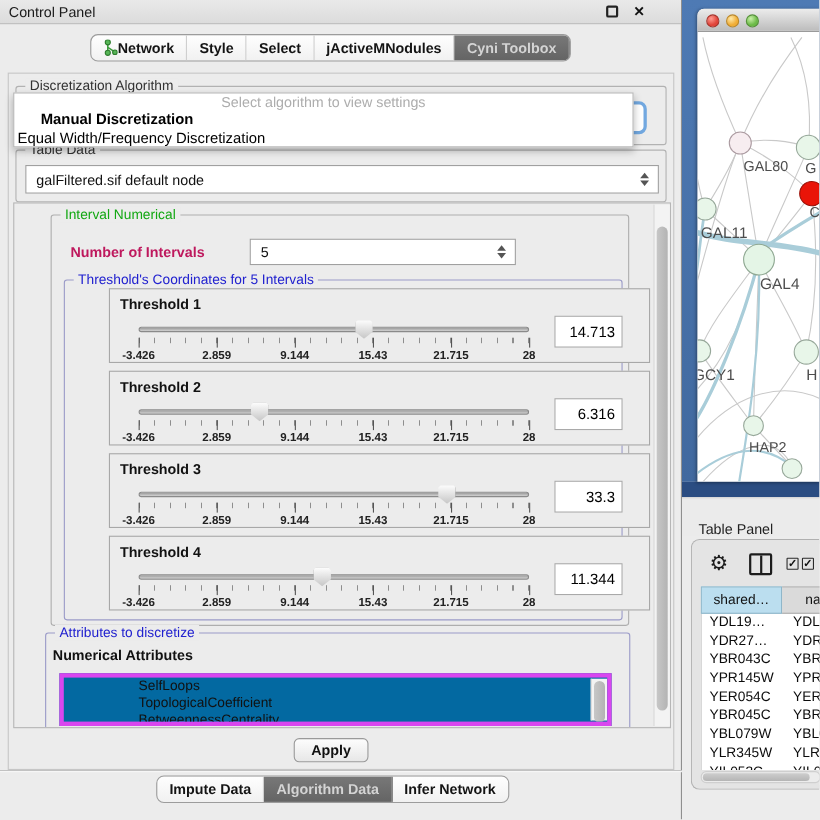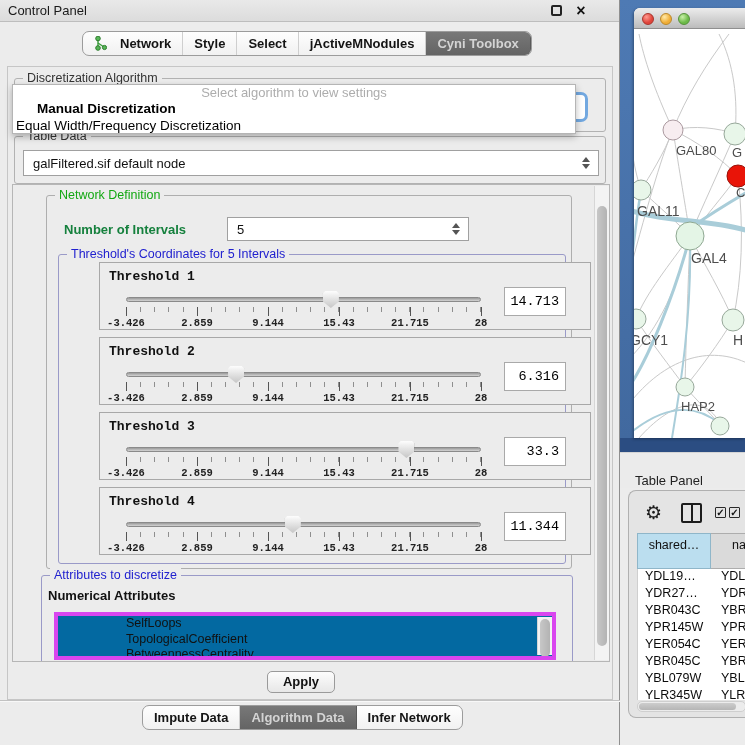--- a/index.html
+++ b/index.html
@@ -7,21 +7,21 @@
   body { font-family:"Liberation Sans", sans-serif; background:#ececec; position:relative; overflow:hidden; }
   .abs { position:absolute; }
 
   
   #control-panel { position:absolute; left:0; top:0; width:620px; height:745px; background:#ececec; border-right:1px solid #8f8f8f; }
   #cp-titlebar { position:absolute; left:0; top:0; width:100%; height:22px; background:linear-gradient(180deg,#e9e9e9,#dcdcdc); border-bottom:1px solid #bdbdbd; display:flex; align-items:center; padding-left:8px; font-size:13px; color:#1a1a1a; }
   .float-btn { position:absolute; left:551px; top:5px; width:11px; height:11px; border:2px solid #222; border-radius:2px; background:transparent; }
   .close-btn { position:absolute; left:572px; top:0px; width:18px; height:22px; font-size:16px; font-weight:bold; color:#111; text-align:center; line-height:22px; }
 
   .tabbar { position:absolute; display:inline-flex; align-items:stretch; background:linear-gradient(180deg,#fefefe,#f1f1f1); border:1px solid #9c9c9c; border-radius:7px; overflow:hidden; height:25px; }
-  .tab { display:flex; align-items:center; gap:13px; padding:0 11px; font-size:13px; font-weight:bold; color:#141414; border-right:1px solid #cfcfcf; white-space:nowrap; }
+  .tab { display:flex; align-items:center; gap:0; padding:0 11px; font-size:13px; font-weight:bold; color:#141414; border-right:1px solid #cfcfcf; white-space:nowrap; }
   .tab:last-child { border-right:none; }
   .tab.selected { background:linear-gradient(180deg,#787878,#646464); color:#d4d4d4; border-right:1px solid #5a5a5a; }
 
   .groupbox { position:absolute; border:1px solid #b2b2b2; border-radius:3px; }
   .grouptitle { position:absolute; top:-8px; left:8px; background:#ececec; padding:0 4px; font-size:12.5px; color:#333; white-space:nowrap; }
   .grouptitle.green { color:#13a813; }
   .grouptitle.blue { color:#2121cf; }
 
   .combo { position:absolute; background:#fff; border:1px solid #a0a0a0; border-radius:0; font-size:13px; color:#111; display:flex; align-items:center; padding-left:9px; }
   .spinner { position:absolute; right:8px; top:50%; transform:translateY(-50%); display:flex; flex-direction:column; gap:2px; }
@@ -35,21 +35,21 @@
   #algo-popup .opt { height:17px; padding-left:3px; font-size:13.5px; color:#000; line-height:17px; }
   #algo-popup .opt.bold { font-weight:bold;padding-left:24px; }
   #combo-focus-sliver { position:absolute; left:546px; top:92px; width:42px; height:30px; border:3px solid #72a8e0; border-radius:7px; background:#fff; z-index:10; }
 
   
   #scrollarea { position:absolute; left:12px; top:184px; width:598px; height:478px; border:1px solid #b6b6b6; background:#ececec; overflow:hidden; }
   .vscroll-track { position:absolute; top:1px; bottom:1px; width:15px; background:#f3f3f3; border-left:1px solid #d6d6d6; }
   .vscroll-thumb { position:absolute; left:2px; width:10px; background:linear-gradient(90deg,#c7c7c7,#b3b3b3); border-radius:6px; }
 
   
-  .thr-box { position:absolute; left:52px; width:492px; height:68px; border:1px solid #a8a8a8; background:#ececec;font-family:Liberation Mono, monospace; }
+  .thr-box { position:absolute; left:52px; width:492px; height:68px; border:1px solid #a8a8a8; background:#ececec; }
   .thr-label { position:absolute; left:9px; top:6px; font-size:13px; font-weight:bold; color:#111; }
   .slider { position:absolute; left:26px; top:30px; width:355px; height:34px; }
   .track { position:absolute; left:0; right:0; top:4px; height:5px; border:1px solid #8a8a8a; border-radius:4px; background:linear-gradient(180deg,#9a9a9a,#d3d3d3); }
   .thumb { position:absolute; top:-2px; width:16px; height:17px; margin-left:-8px; background:linear-gradient(180deg,#fdfdfd,#c6c6c6); clip-path:polygon(50% 100%, 0 62%, 0 14%, 14% 0, 86% 0, 100% 14%, 100% 62%); filter:drop-shadow(0 0 1px #777); }
   .ticks { position:absolute; left:0; right:0; top:14px; height:9px; }
   .ticks::before { content:""; position:absolute; left:0; right:0; top:0; height:5px; background:repeating-linear-gradient(90deg,#8e8e8e 0,#8e8e8e 1px,transparent 1px,transparent calc((100% - 1px)/25)); }
   .majortick { position:absolute; top:0; width:1px; height:9px; background:#555; }
   .tick-labels { position:absolute; left:0; right:0; top:24px; height:11px; }
   .tick-label { position:absolute; transform:translateX(-50%); font-size:10.5px; font-weight:bold; color:#222; white-space:nowrap; }
   .valbox { position:absolute; left:404px; top:24px; width:62px; height:29px; background:#fff; border:1px solid #a9a9a9; font-size:13.5px; color:#000; text-align:right; line-height:27px; padding-right:6px; }
@@ -74,21 +74,21 @@
   #net-canvas { position:absolute; left:0; top:21px; width:111px; height:409px; overflow:hidden; }
 
   #tp-header { position:absolute; left:620px; top:452px; width:125px; height:36px; background:#ebebeb; border-top:1px solid #d5d5d5; display:flex; align-items:flex-end; padding-left:15px; font-size:13px; color:#222; }
   #tp-container { position:absolute; left:628px; top:490px; width:117px; height:228px; background:#e4e4e4; border:1px solid #b0b0b0; border-right:none; border-radius:8px 0 0 8px; }
   .gear-icon { position:absolute; left:16px; top:12px; font-size:19px; color:#1c1c1c; line-height:19px; }
   .cols-icon { position:absolute; left:52px; top:12px; width:21px; height:20px; border:2px solid #1c1c1c; border-radius:2px; }
   .cols-icon::after { content:""; position:absolute; left:50%; top:0; bottom:0; width:2px; background:#1c1c1c; transform:translateX(-50%); }
   .chk { position:absolute; top:16px; width:11px; height:11px; border:1.5px solid #2a2a2a; border-radius:1px; font-size:10px; line-height:9px; text-align:center; color:#111; font-weight:bold; }
 
   #tp-table { position:absolute; left:8px; top:42px; width:109px; height:167px; overflow:hidden; }
-  .th-row { display:flex; height:36px; }
+  .th-row { display:flex; height:25px; }
   .th-cell1 { width:74px; background:#bbdeef; border:1px solid #8fb6c9; font-size:12.5px; color:#111; text-align:center; line-height:23px; }
   .th-cell2 { flex:1; background:#dadada; border-top:1px solid #adadad; border-bottom:1px solid #adadad; font-size:12.5px; color:#111; text-align:right; line-height:23px; overflow:hidden; }
   #tp-rows { background:#fff; height:142px; overflow:hidden; border-left:1px solid #cfcfcf; }
   .t-row { display:flex; height:17px; font-size:12.5px; color:#0b0b0b; }
   .t-c1 { width:74px; padding-left:7px; white-space:nowrap; overflow:hidden; }
   .t-c2 { flex:1; padding-left:9px; white-space:nowrap; overflow:hidden; }
   #tp-hscroll { position:absolute; left:8px; top:210px; width:109px; height:11px; background:#ececec; border:1px solid #cfcfcf; border-radius:5px; }
   #tp-hscroll .hthumb { position:absolute; left:1px; top:1px; width:97px; height:7px; border-radius:4px; background:linear-gradient(180deg,#cdcdcd,#b5b5b5); }
 
   svg text { font-family:"Liberation Sans", sans-serif; fill:#4d4d4d; }
@@ -149,23 +149,23 @@
       <span class="spinner">
           <i class="up"></i>
           <i class="dn"></i>
         </span>
     </div>
   </div>
 
   <div id="scrollarea">
 
     <div class="groupbox" style="left:33px; top:10px; width:526px; height:374px; border-color:#aeaeae;">
-      <span class="grouptitle green">Network Definition</span>
-
-      <div class="abs" style="left:17px; top:26px; font-size:13px; font-weight:bold; color:#15803d;">Number of Intervals</div>
+      <span class="grouptitle green">Interval Numerical</span>
+
+      <div class="abs" style="left:17px; top:26px; font-size:13px; font-weight:bold; color:#be185d;">Number of Intervals</div>
       <div class="combo" style="left:180px; top:21px; width:242px; height:24px;">
         <span>5</span>
         <span class="spinner">
             <i class="up"></i>
             <i class="dn"></i>
           </span>
       </div>
 
       <div class="groupbox" style="left:11px; top:58px; width:508px; height:310px; border-color:#9a9ac8;">
         <span class="grouptitle blue">Threshold's Coordinates for 5 Intervals</span>

